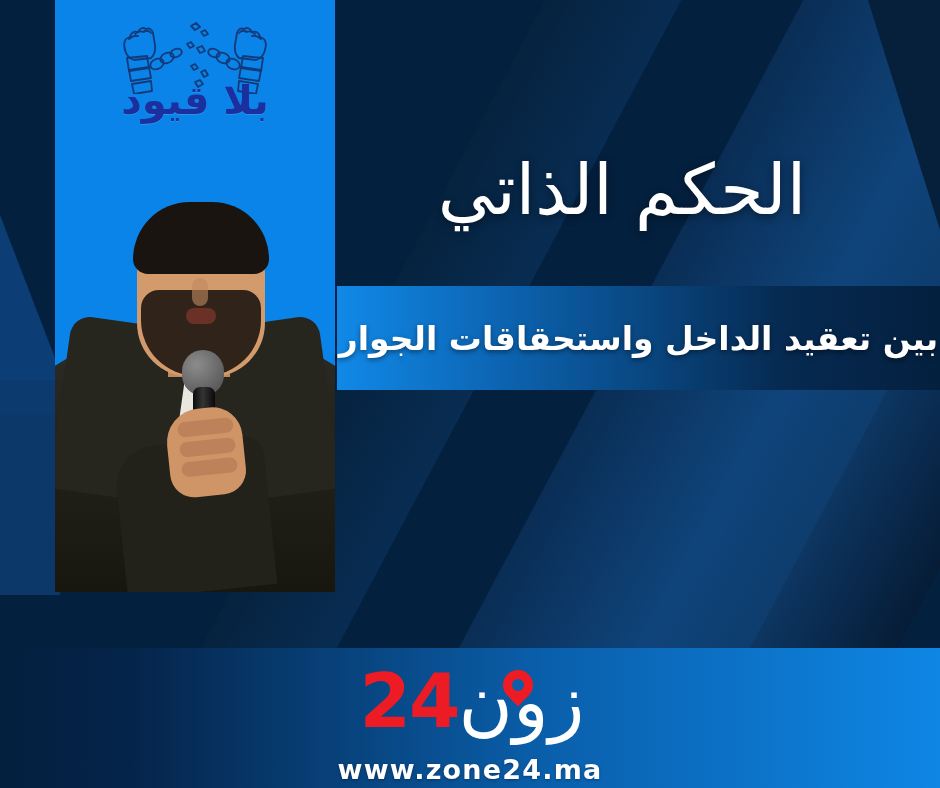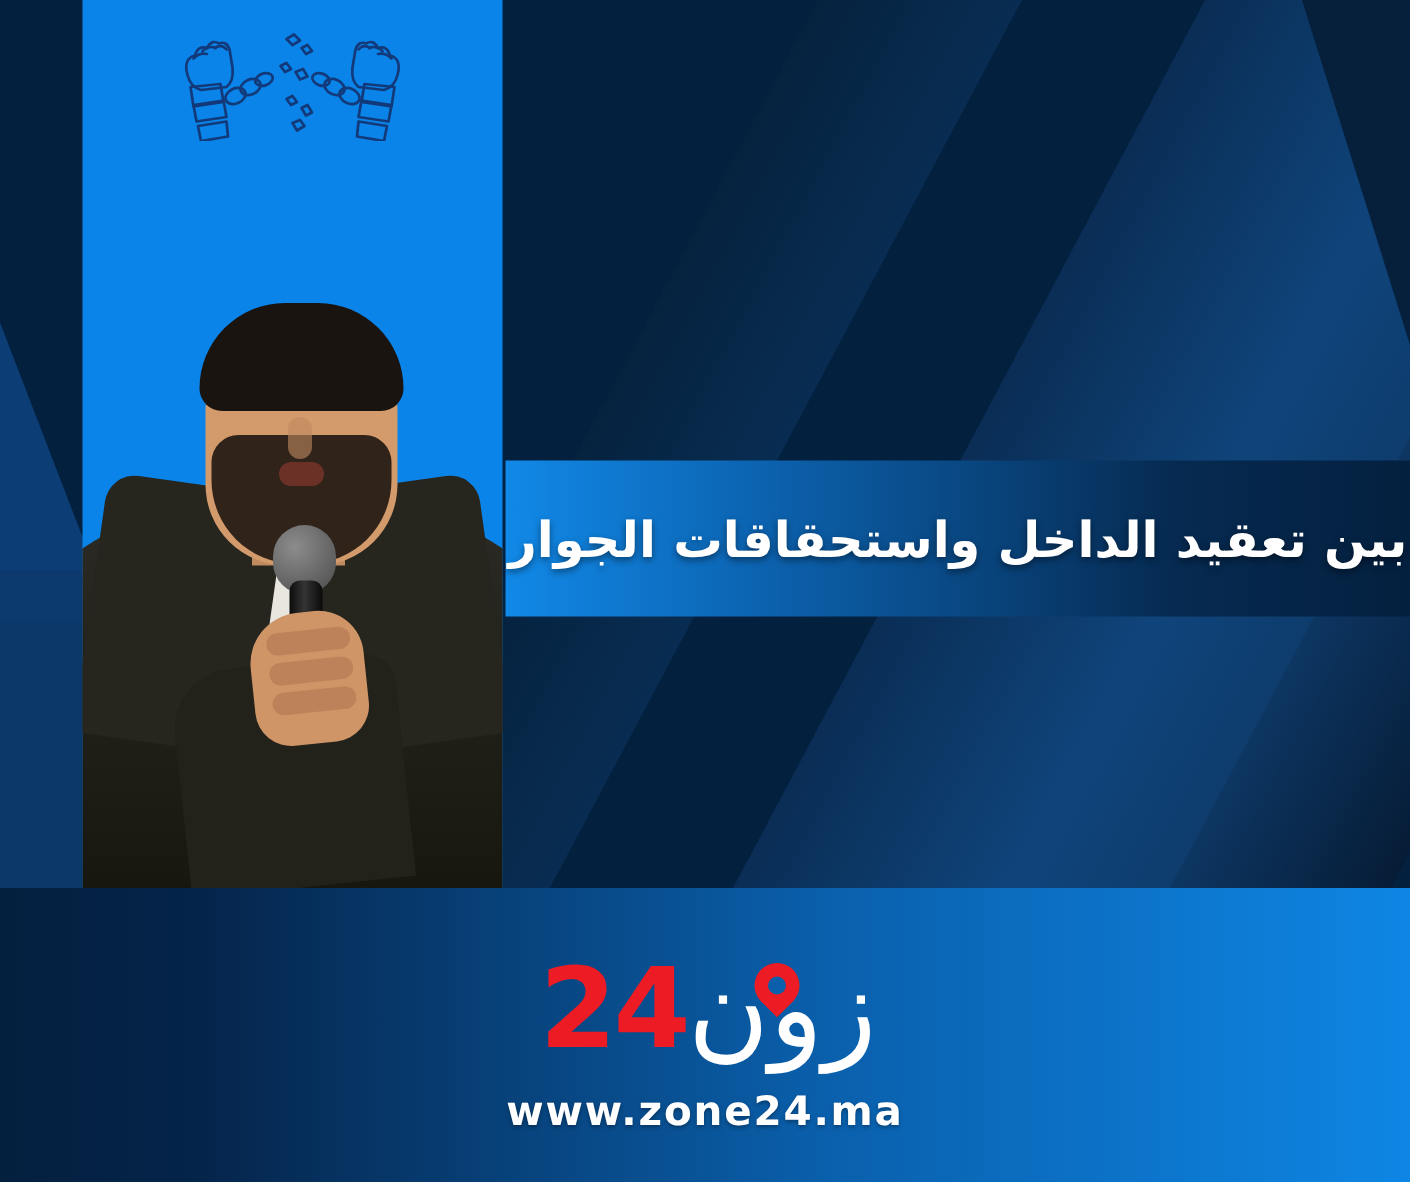--- a/index.html
+++ b/index.html
@@ -252,35 +252,34 @@
 
   
   .sub-band{
     position:absolute;
     left:337px;top:286px;
     width:603px;height:104px;
     background:linear-gradient(270deg,#04203f 0%,#073counter 0%,#062a51 28%,#0d6fc2 78%,#1189e8 100%);
     background:linear-gradient(270deg,#04203f 0%,#062a51 26%,#0c63b0 72%,#1189e8 100%);
     display:flex;align-items:center;justify-content:center;
     z-index:4;
-    margin-top:21px;
   }
   .sub-band span{
     color:#ffffff;
     font-size:33px;
     font-weight:700;
     letter-spacing:.4px;
     text-shadow:0 2px 5px rgba(0,0,0,.45);
   }
 
   
   .footer{
     position:absolute;
     left:0;bottom:0;
-    width:940px;height:196px;
+    width:940px;height:140px;
     background:linear-gradient(90deg,#04203f 0%,#073counter 0%,#062murky 0%,#05244a 18%,#0a5fab 60%,#0e86e4 100%);
     background:linear-gradient(90deg,#052murky 0%,#05244a 16%,#0a5fab 60%,#0e86e4 100%);
     background:linear-gradient(90deg,#04203f 0%,#05244a 14%,#0a5fab 58%,#0e86e4 100%);
     display:flex;flex-direction:column;
     align-items:center;justify-content:center;
     z-index:7;
   }
   .brand{
     display:flex;align-items:flex-end;justify-content:center;
     direction:ltr;
@@ -370,20 +369,21 @@
         <path d="M86 12 l5 -3 l4 4 l-5 3 z"></path>
         <path d="M96 18 l4 -2 l3 4 l-4 2 z"></path>
         <path d="M82 30 l4 -2 l3 4 l-4 2 z"></path>
         <path d="M92 34 l5 -2 l3 5 l-5 2 z"></path>
         <path d="M86 52 l4 -2 l3 4 l-4 2 z"></path>
         <path d="M96 58 l4 -2 l3 5 l-4 2 z"></path>
         <path d="M90 68 l5 -2 l3 4 l-5 3 z"></path>
       </g>
     </svg>
 
+    <div class="logo-word">بلا قيود</div>
 
     <div class="photo">
       <div class="ph-stand"></div>
       <div class="ph-shoulders"></div>
       <div class="ph-collar-l"></div>
       <div class="ph-collar-r"></div>
       <div class="ph-jacket-l"></div>
       <div class="ph-jacket-r"></div>
       <div class="ph-neck"></div>
       <div class="ph-head"></div>
@@ -403,20 +403,21 @@
         <div class="ph-finger" style="top:32px"></div>
         <div class="ph-finger" style="top:52px"></div>
       </div>
     </div>
   </div>
 
   <div class="name-banner">
     <span>د. عبد الإله طلوع</span>
   </div>
 
+  <div class="headline">الحكم الذاتي</div>
 
   <div class="sub-band">
     <span>بين تعقيد الداخل واستحقاقات الجوار</span>
   </div>
 
   <div class="footer">
     <div class="brand">
       <span class="brand-24">24</span>
       <span class="brand-ar">
         <span>زون</span>

